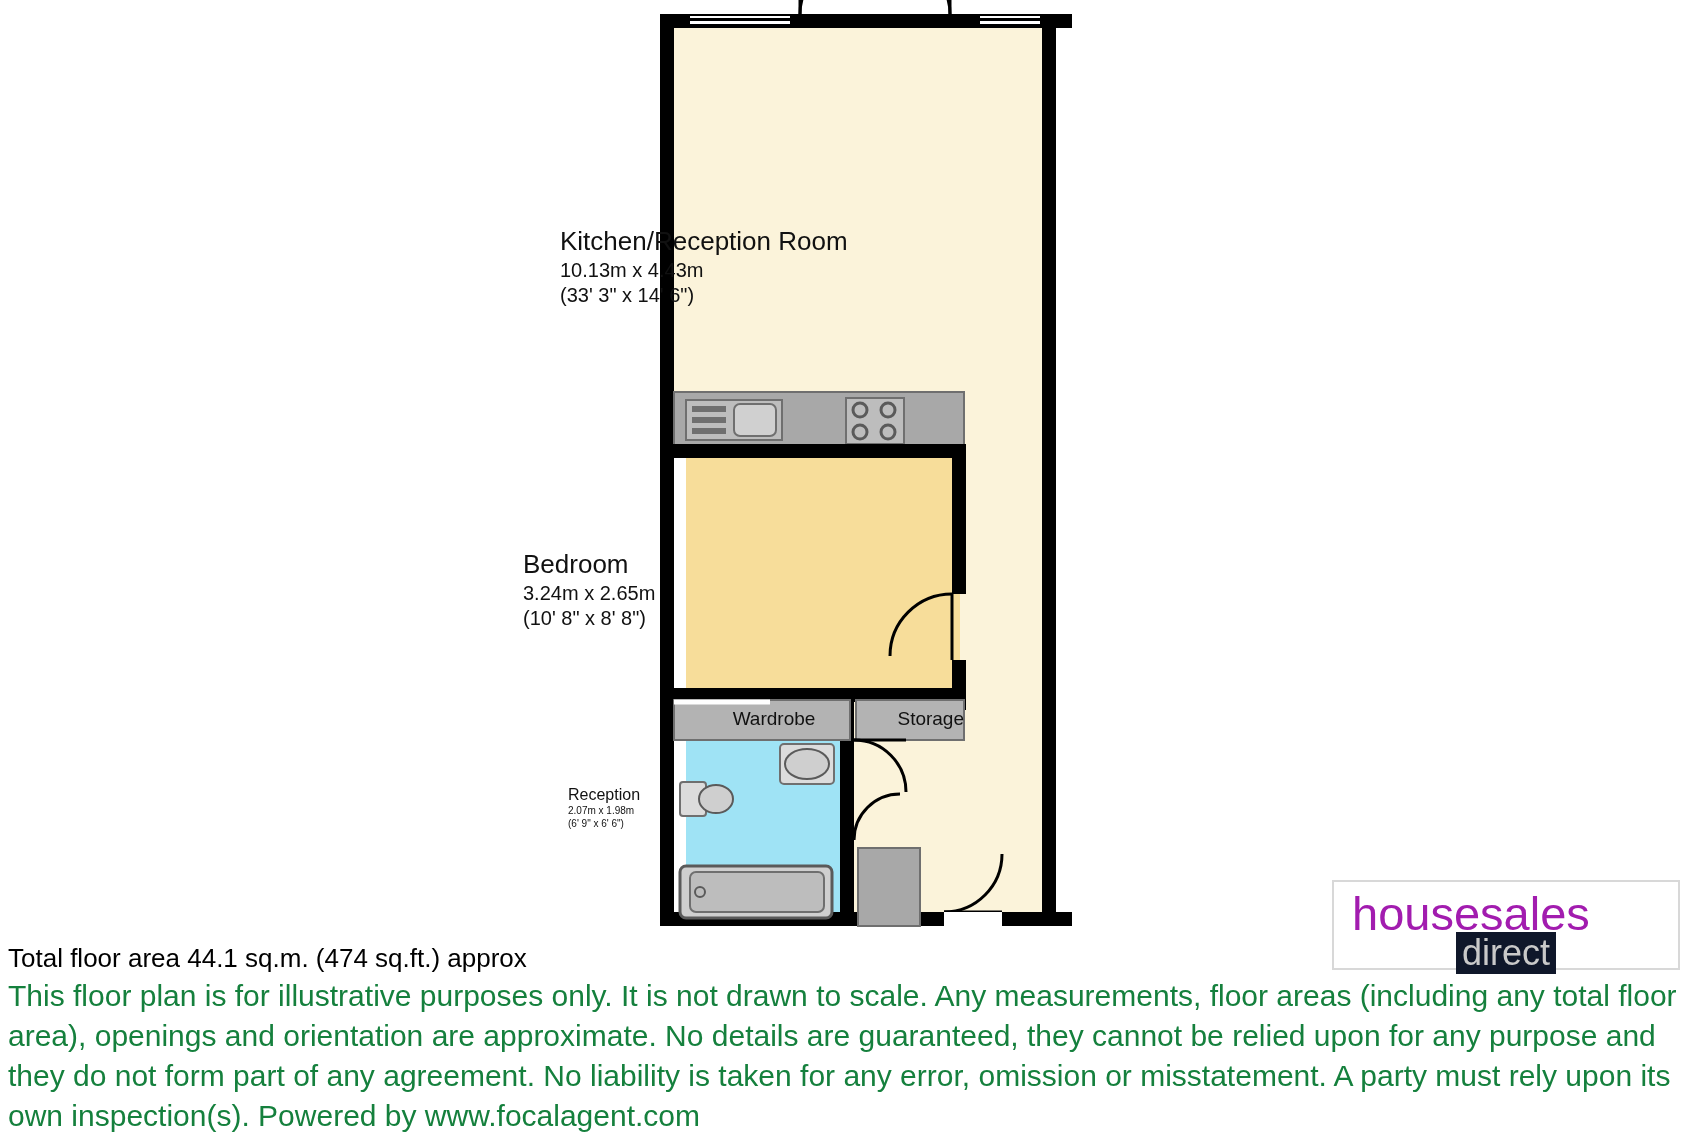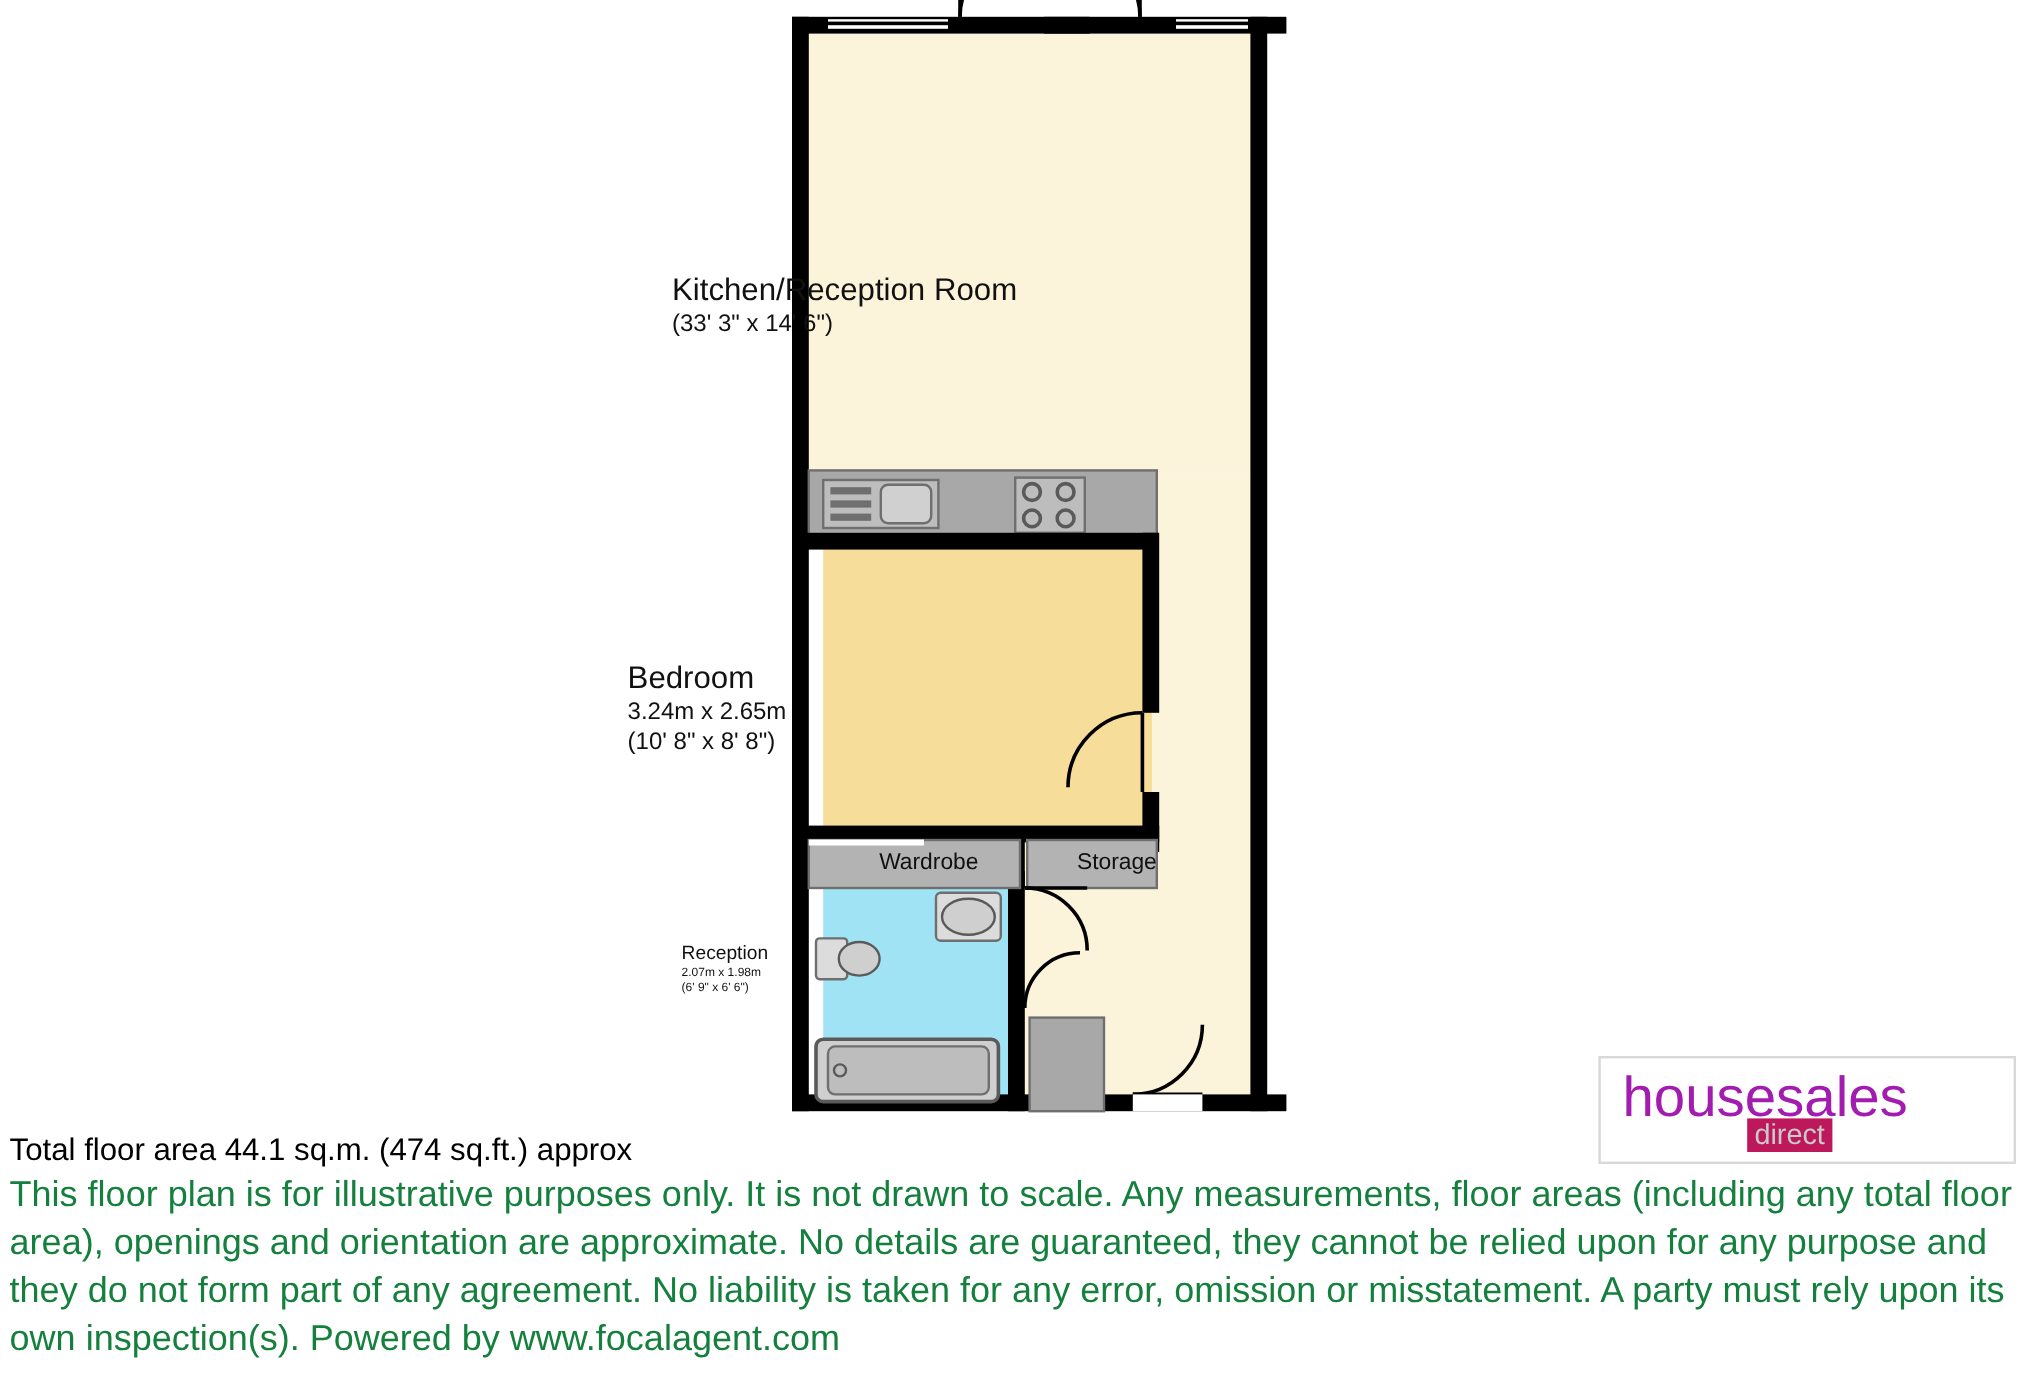--- a/index.html
+++ b/index.html
@@ -93,23 +93,23 @@
     top: 6px;
     font-size: 47px;
     color: #a21caf;
     letter-spacing: 0px;
     white-space: nowrap;
   }
   #logo .sub {
     position: absolute;
     left: 124px;
     top: 52px;
-    font-size: 24px;
+    font-size: 36px;
     color: #c9c9c9;
-    background: #be185d;
+    background: #0f172a;
     padding: 0 6px;
     white-space: nowrap;
   }
 </style>
 </head>
 <body>
 
 <div id="floorplan">
 
   <svg width="1696" height="940" viewBox="0 0 1696 940">
@@ -226,20 +226,21 @@
       <path d="M 944 912 A 58 58 0 0 0 1002 854"></path>
       <line x1="944" y1="912" x2="1002" y2="912"></line>
     </g>
 
     <rect x="944" y="912" width="58" height="14" fill="#ffffff"></rect>
   </svg>
 
   
   <div class="room-label" style="left:560px; top:225px; width:620px;">
     <div class="name">Kitchen/Reception Room</div>
+    <div class="dim">10.13m x 4.43m</div>
     <div class="dim">(33' 3" x 14' 6")</div>
   </div>
 
   <div class="room-label" style="left:523px; top:548px; width:460px;">
     <div class="name">Bedroom</div>
     <div class="dim">3.24m x 2.65m</div>
     <div class="dim">(10' 8" x 8' 8")</div>
   </div>
 
   <div class="room-label small" style="left:568px; top:785px; width:300px;">

